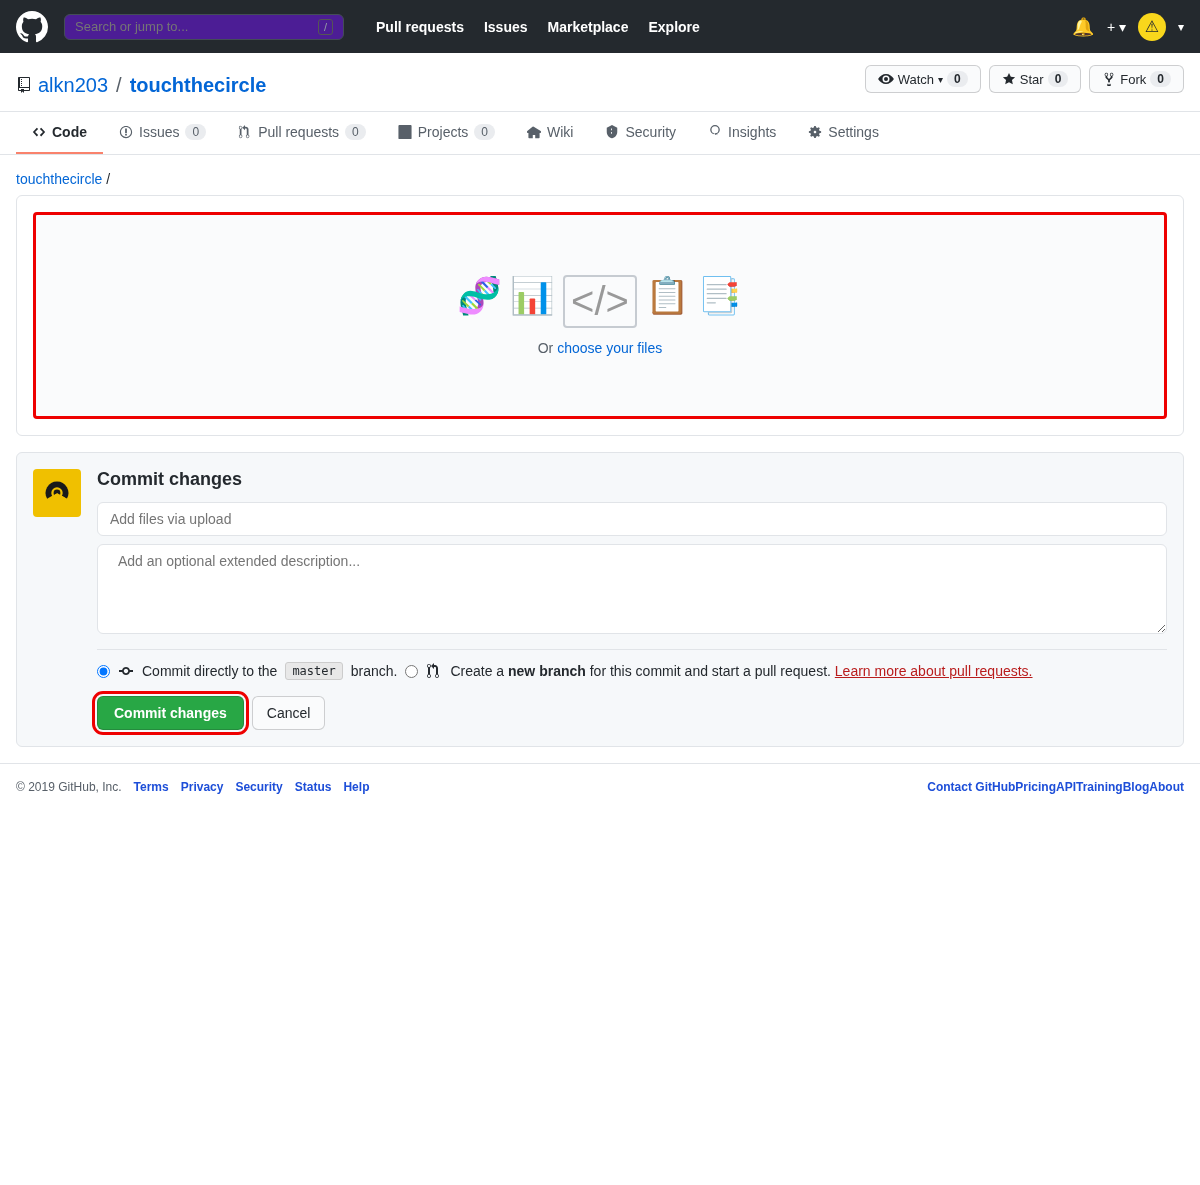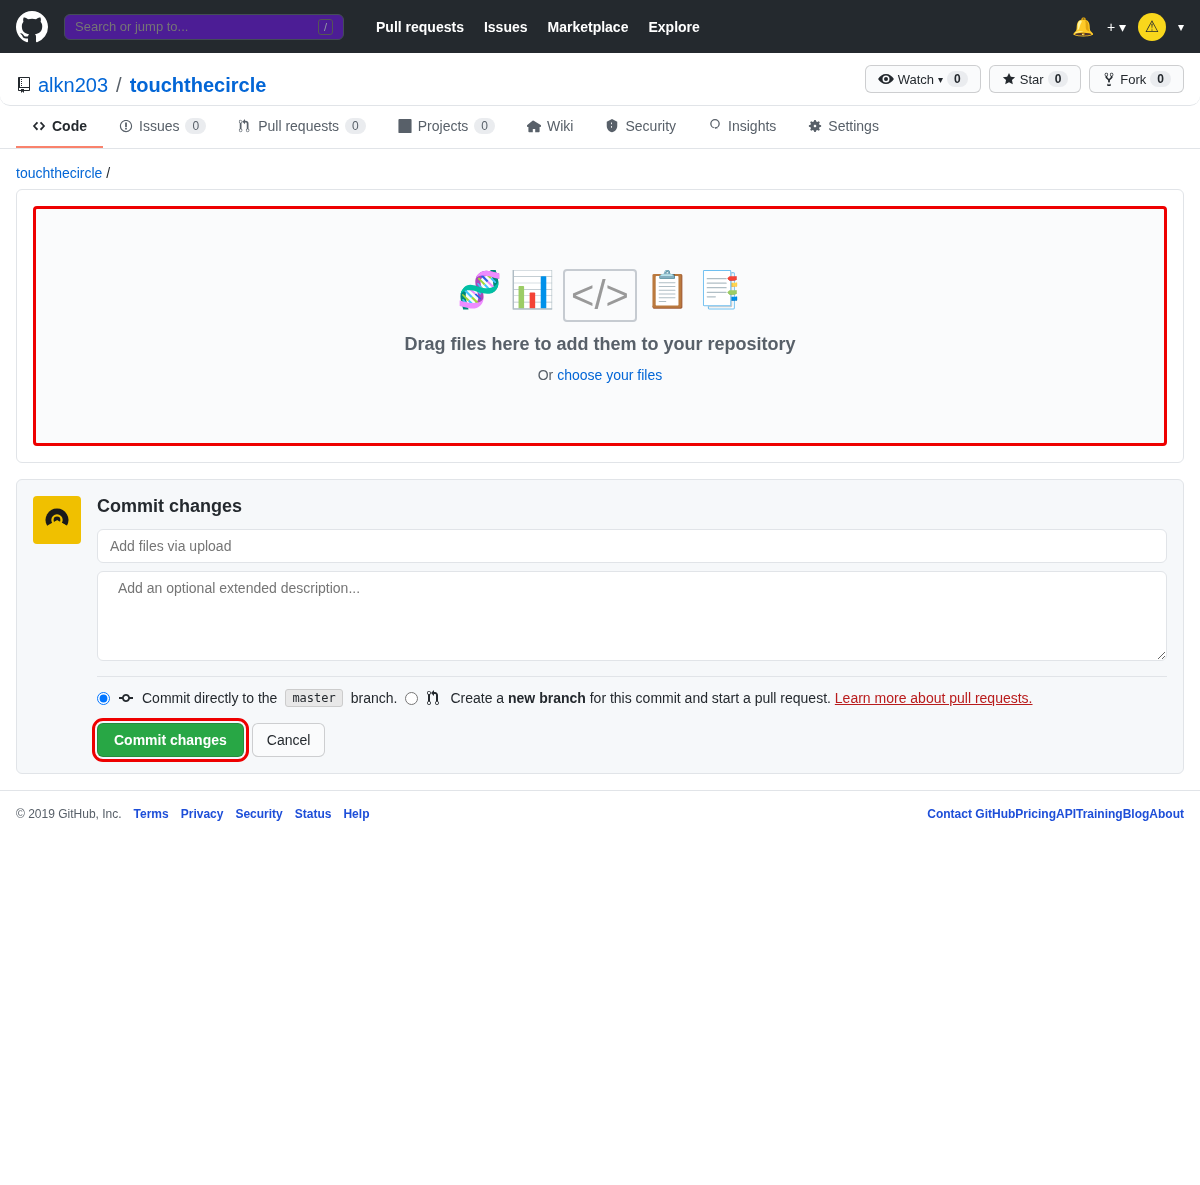--- a/index.html
+++ b/index.html
@@ -45,27 +45,26 @@
     .topnav-avatar {
       width: 28px; height: 28px; border-radius: 50%;
       background: #f9d71c;
       display: flex; align-items: center; justify-content: center;
       font-size: 14px; cursor: pointer;
     }
     .topnav-avatar-symbol { font-size: 16px; }
 
     
     .repo-header {
-      padding: 12px 16px 0;
+      padding: 12px 16px 6px;
       display: flex;
       align-items: center;
       border-bottom: 1px solid #e1e4e8;
       flex-wrap: wrap;
       gap: 8px;
-      border-radius: 10px;
     }
     .repo-title {
       display: flex; align-items: center; gap: 6px; flex: 1;
       font-size: 20px;
     }
     .repo-owner { color: #0366d6; text-decoration: none; font-weight: 400; }
     .repo-sep { color: #586069; font-weight: 300; margin: 0 2px; }
     .repo-name { color: #0366d6; text-decoration: none; font-weight: 600; }
     .repo-actions { display: flex; gap: 8px; padding-bottom: 12px; }
     .repo-btn {
@@ -383,21 +382,20 @@
       <span style="font-size:36px; color:#c6cbd1;">🧬</span>
 
       <span style="font-size:36px; color:#c6cbd1;">📊</span>
 
       <span style="font-size:40px; color:#999; border: 2px solid #c6cbd1; padding: 2px 6px; border-radius:4px;">&lt;/&gt;</span>
 
       <span style="font-size:36px; color:#c6cbd1;">📋</span>
 
       <span style="font-size:36px; color:#c6cbd1;">📑</span>
     </div>
-    <div class="dropzone-text">Drag files here to add them to your repository</div>
     <div class="dropzone-subtext">
       <span>Or</span>
       <a class="dropzone-link">choose your files</a>
     </div>
   </div>
 </div>
 
 <div class="commit-section">
   <div class="commit-avatar">
 

